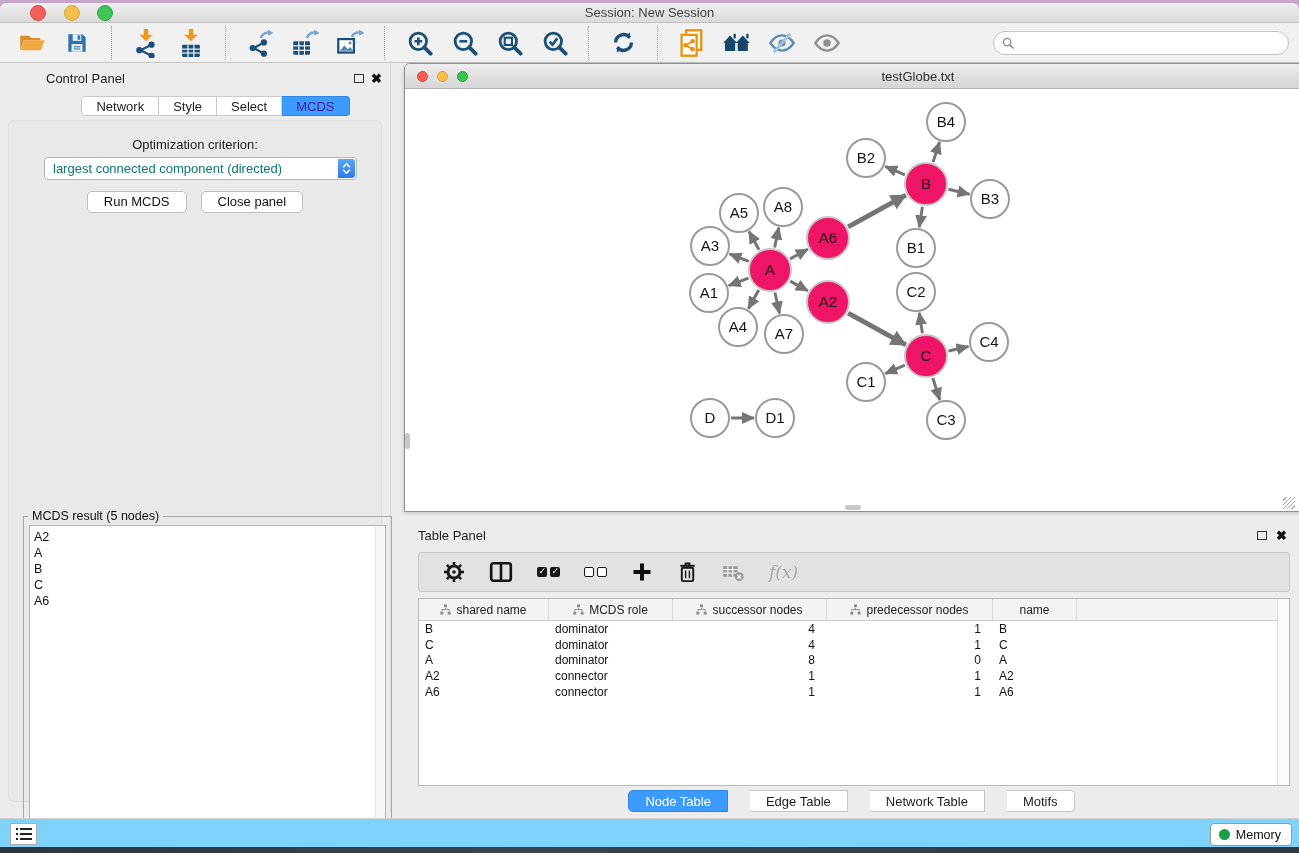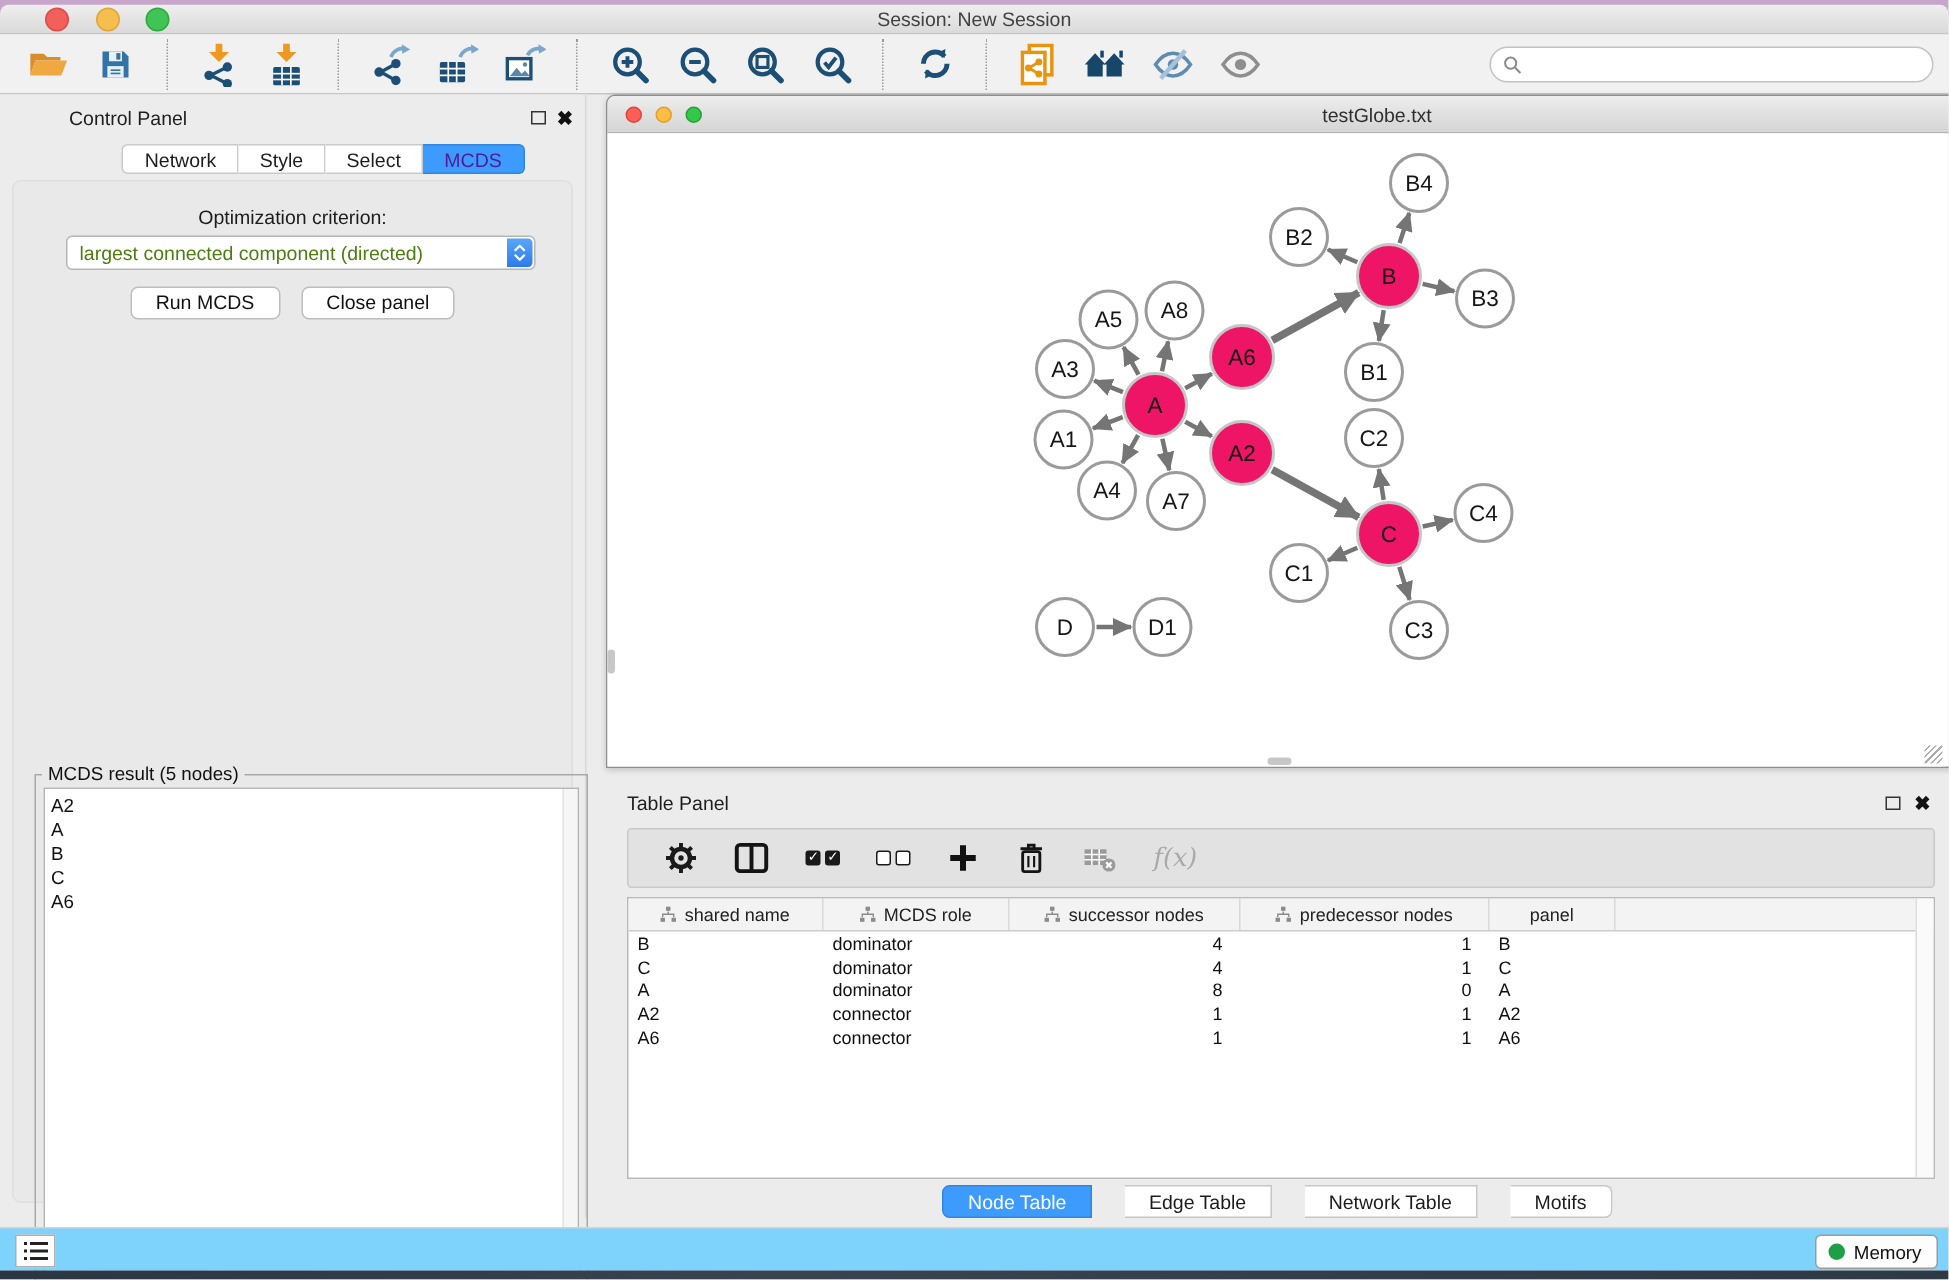--- a/index.html
+++ b/index.html
@@ -50,21 +50,21 @@
   .seg-tab:last-child { border-radius:0 4px 4px 0; }
   .seg-tab.selected { background:var(--accent); border-color:#2F86E0; color:#4c1d95; }
   .cp-inner {
     position:absolute; left:8px; right:8px; top:57px; bottom:10px;
     background:#E9E9E9; border:1px solid #DEDEDE; border-radius:6px;
   }
   .opt-label { position:absolute; left:0; right:0; top:16px; text-align:center; font-size:13px; }
   .criterion-select {
     position:absolute; left:35px; top:36px; width:313px; height:23px;
     background:#fff; border:1px solid #B6B6B6; border-radius:4px;
-    font-size:13px; line-height:21px; padding-left:8px; color:#4d7c0f;
+    font-size:13px; line-height:21px; padding-left:8px; color:#0f766e;
   }
   .select-stepper {
     position:absolute; right:1px; top:1px; bottom:1px; width:17px;
     background:linear-gradient(#59A6F8,#2C7BEA); border-radius:0 3px 3px 0;
     display:flex; flex-direction:column; align-items:center; justify-content:center; gap:1px;
   }
   .select-stepper svg { display:block; }
   .cp-buttons { position:absolute; left:0; right:0; top:70px; display:flex; justify-content:center; gap:14px; }
   .push-btn {
     height:22px; padding:0 16px; font-size:13px; line-height:20px;
@@ -607,21 +607,21 @@
         <div class="th" style="width: 166px;">
           <svg viewBox="0 0 12 12" width="11" height="11">
             <path d="M6 4v2M2 8V6h8v2" stroke="#8A8A8A" fill="none"></path>
             <rect x="4.4" y="0.5" width="3.2" height="3" fill="#8A8A8A"></rect>
             <rect x="0.4" y="8.5" width="3.2" height="3" fill="#8A8A8A"></rect>
             <rect x="8.4" y="8.5" width="3.2" height="3" fill="#8A8A8A"></rect>
           </svg>
           <span class="th-label">predecessor nodes</span>
         </div>
         <div class="th" style="width: 84px;">
-          <span class="th-label">panel</span>
+          <span class="th-label">name</span>
         </div>
       </div>
     <div>
         <div class="t-row">
           <div class="td" style="width: 130px;">B</div>
           <div class="td" style="width: 124px;">dominator</div>
           <div class="td right" style="width: 154px;">4</div>
           <div class="td right" style="width: 166px;">1</div>
           <div class="td" style="width: 84px;">B</div>
         </div>

